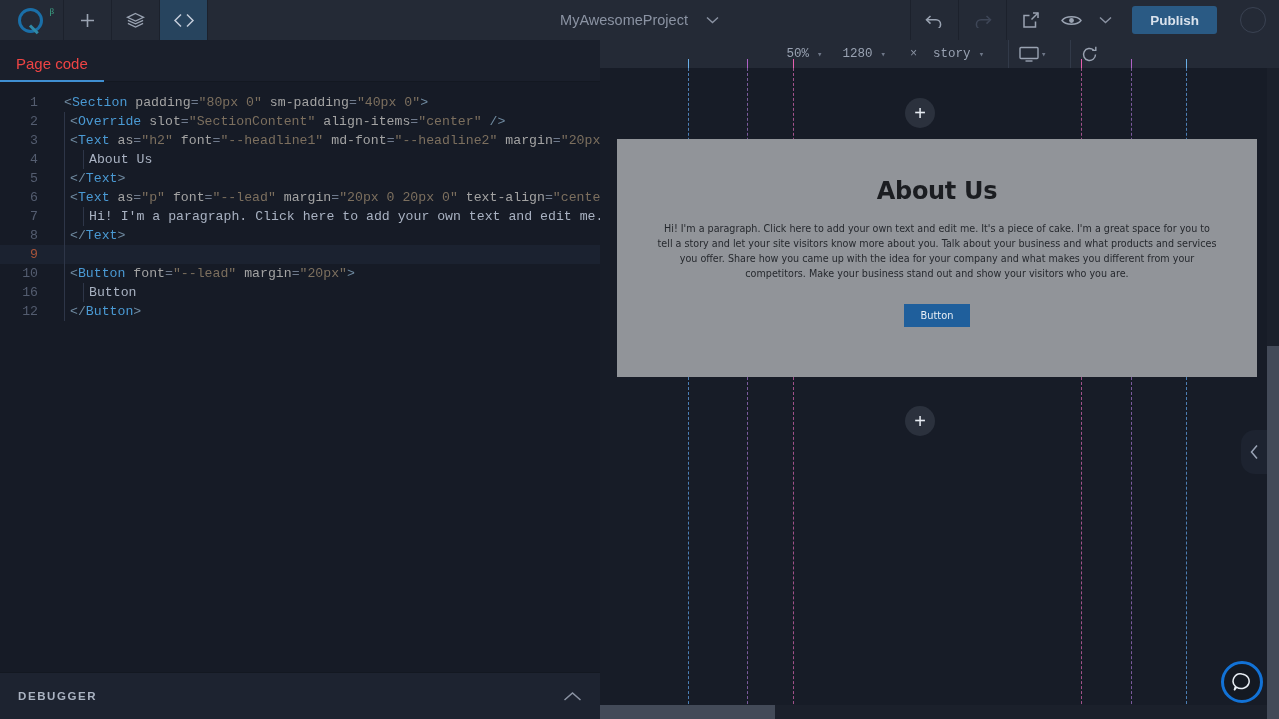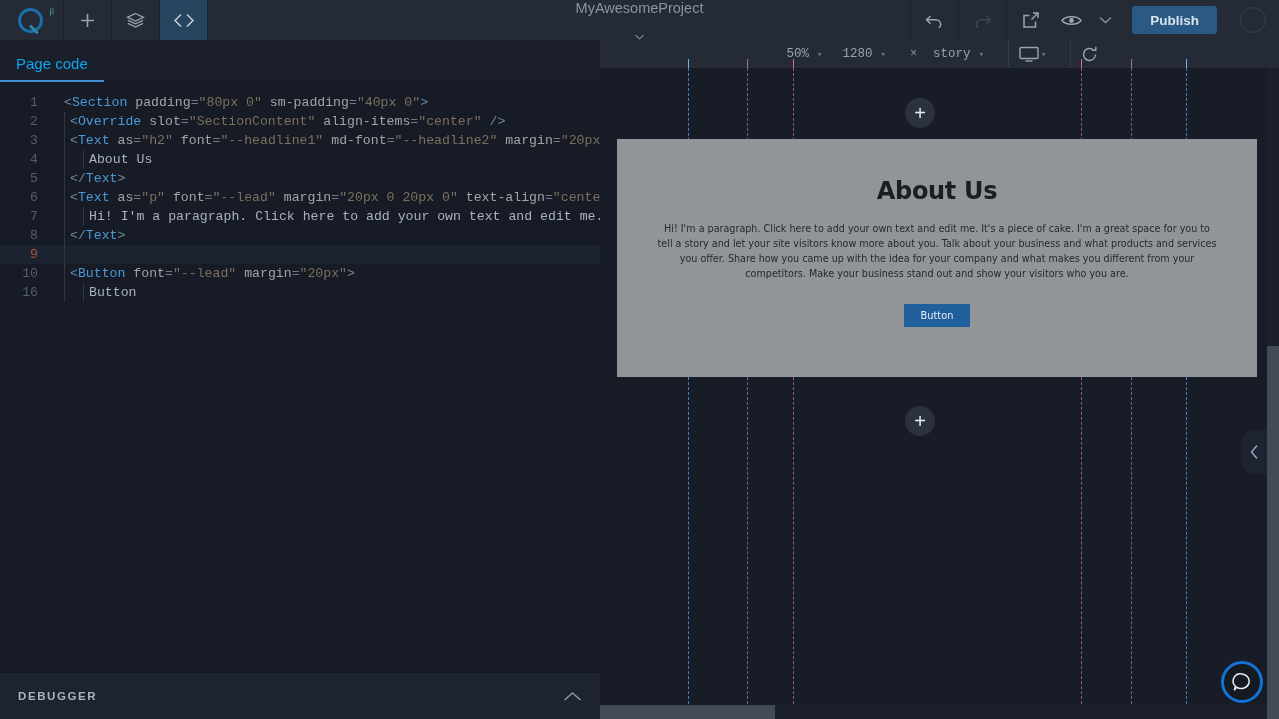--- a/index.html
+++ b/index.html
@@ -39,21 +39,21 @@
   .logo-ring:after {
     content: ""; position: absolute; width: 11px; height: 3px;
     background: #2f8aa8; left: 9px; top: 13px;
     transform: rotate(45deg); transform-origin: left center;
   }
   .tb-spacer { flex: 1; }
   .tb-title {
     display: flex; align-items: center; gap: 18px;
     color: #8b93a3; font-size: 14.5px;
     position: absolute; left: 0; right: 0; top: 0; height: 40px;
-    justify-content: center; pointer-events: none; flex-direction: column;
+    justify-content: center; pointer-events: none;
   }
   .tb-title .txt { pointer-events: auto; }
   .tb-right { display: flex; align-items: stretch; margin-left: auto; }
   .tb-right .tb-btn { border-right: none; border-left: 1px solid #1c212c; }
   .tb-right .tb-btn.narrow { width: 34px; border-left: none; }
   .publish {
     display: flex; align-items: center; justify-content: center;
     padding: 0 18px; margin: 6px 10px 6px 10px;
     background: #2a5a84; color: #d9e2ec; font-size: 13.5px; font-weight: bold;
     border-radius: 3px; height: 28px; align-self: center;
@@ -69,21 +69,21 @@
   .left-pane {
     position: absolute; top: 40px; left: 0; width: 600px; height: 679px;
     background: #161b26;
   }
   .tabbar {
     height: 42px; background: #1a1f2b;
     display: flex; align-items: flex-end;
     border-bottom: 1px solid #131821;
   }
   .tab {
-    padding: 0 16px 9px 16px; color: #0ea5e9; font-size: 15px;
+    padding: 0 16px 9px 16px; color: #ef4444; font-size: 15px;
     position: relative;
   }
   .tab.active:after {
     content: ""; position: absolute; left: 0; right: 0; bottom: -1px;
     height: 2px; background: #3f8fd2;
   }
   .code-area {
     position: relative; height: 613px; overflow: hidden;
     background: #161b26;
     padding-top: 11px;
@@ -299,20 +299,21 @@
         <div class="code-line"><span class="ln">2</span><span class="indent-guide" style="margin-left: 18px;"></span><span class="code-text" style="padding-left: 5px;"><span class="punct">&lt;</span><span class="tag">Override</span><span class="plain"> </span><span class="attr">slot</span><span class="eq">=</span><span class="str">"SectionContent"</span><span class="plain"> </span><span class="attr">align-items</span><span class="eq">=</span><span class="str">"center"</span><span class="plain"> </span><span class="punct">/&gt;</span></span></div>
         <div class="code-line"><span class="ln">3</span><span class="indent-guide" style="margin-left: 18px;"></span><span class="code-text" style="padding-left: 5px;"><span class="punct">&lt;</span><span class="tag">Text</span><span class="plain"> </span><span class="attr">as</span><span class="eq">=</span><span class="str">"h2"</span><span class="plain"> </span><span class="attr">font</span><span class="eq">=</span><span class="str">"--headline1"</span><span class="plain"> </span><span class="attr">md-font</span><span class="eq">=</span><span class="str">"--headline2"</span><span class="plain"> </span><span class="attr">margin</span><span class="eq">=</span><span class="str">"20px</span></span></div>
         <div class="code-line"><span class="ln">4</span><span class="indent-guide" style="margin-left: 18px;"></span><span class="indent-guide" style="margin-left: 18px;"></span><span class="code-text" style="padding-left: 5px;"><span class="plain">About Us</span></span></div>
         <div class="code-line"><span class="ln">5</span><span class="indent-guide" style="margin-left: 18px;"></span><span class="code-text" style="padding-left: 5px;"><span class="punct">&lt;/</span><span class="tag">Text</span><span class="punct">&gt;</span></span></div>
         <div class="code-line"><span class="ln">6</span><span class="indent-guide" style="margin-left: 18px;"></span><span class="code-text" style="padding-left: 5px;"><span class="punct">&lt;</span><span class="tag">Text</span><span class="plain"> </span><span class="attr">as</span><span class="eq">=</span><span class="str">"p"</span><span class="plain"> </span><span class="attr">font</span><span class="eq">=</span><span class="str">"--lead"</span><span class="plain"> </span><span class="attr">margin</span><span class="eq">=</span><span class="str">"20px 0 20px 0"</span><span class="plain"> </span><span class="attr">text-align</span><span class="eq">=</span><span class="str">"center</span></span></div>
         <div class="code-line"><span class="ln">7</span><span class="indent-guide" style="margin-left: 18px;"></span><span class="indent-guide" style="margin-left: 18px;"></span><span class="code-text" style="padding-left: 5px;"><span class="plain">Hi! I'm a paragraph. Click here to add your own text and edit me.</span></span></div>
         <div class="code-line"><span class="ln">8</span><span class="indent-guide" style="margin-left: 18px;"></span><span class="code-text" style="padding-left: 5px;"><span class="punct">&lt;/</span><span class="tag">Text</span><span class="punct">&gt;</span></span></div>
         <div class="code-line hl"><span class="ln">9</span><span class="indent-guide" style="margin-left: 18px;"></span><span class="code-text" style="padding-left: 5px;"></span></div>
         <div class="code-line"><span class="ln">10</span><span class="indent-guide" style="margin-left: 18px;"></span><span class="code-text" style="padding-left: 5px;"><span class="punct">&lt;</span><span class="tag">Button</span><span class="plain"> </span><span class="attr">font</span><span class="eq">=</span><span class="str">"--lead"</span><span class="plain"> </span><span class="attr">margin</span><span class="eq">=</span><span class="str">"20px"</span><span class="punct">&gt;</span></span></div>
         <div class="code-line"><span class="ln">16</span><span class="indent-guide" style="margin-left: 18px;"></span><span class="indent-guide" style="margin-left: 18px;"></span><span class="code-text" style="padding-left: 5px;"><span class="plain">Button</span></span></div>
+        <div class="code-line"><span class="ln">12</span><span class="indent-guide" style="margin-left: 18px;"></span><span class="code-text" style="padding-left: 5px;"><span class="punct">&lt;/</span><span class="tag">Button</span><span class="punct">&gt;</span></span></div>
       </div>
     <div class="debugger">
       <span class="dbg-label">DEBUGGER</span>
       <span class="dbg-chevron">
         <svg width="19" height="11" viewBox="0 0 19 11">
           <path d="M1.5 9 L9.5 2 L17.5 9" fill="none" stroke="#8b93a3" stroke-width="1.5"></path>
         </svg>
       </span>
     </div>
   </div>

